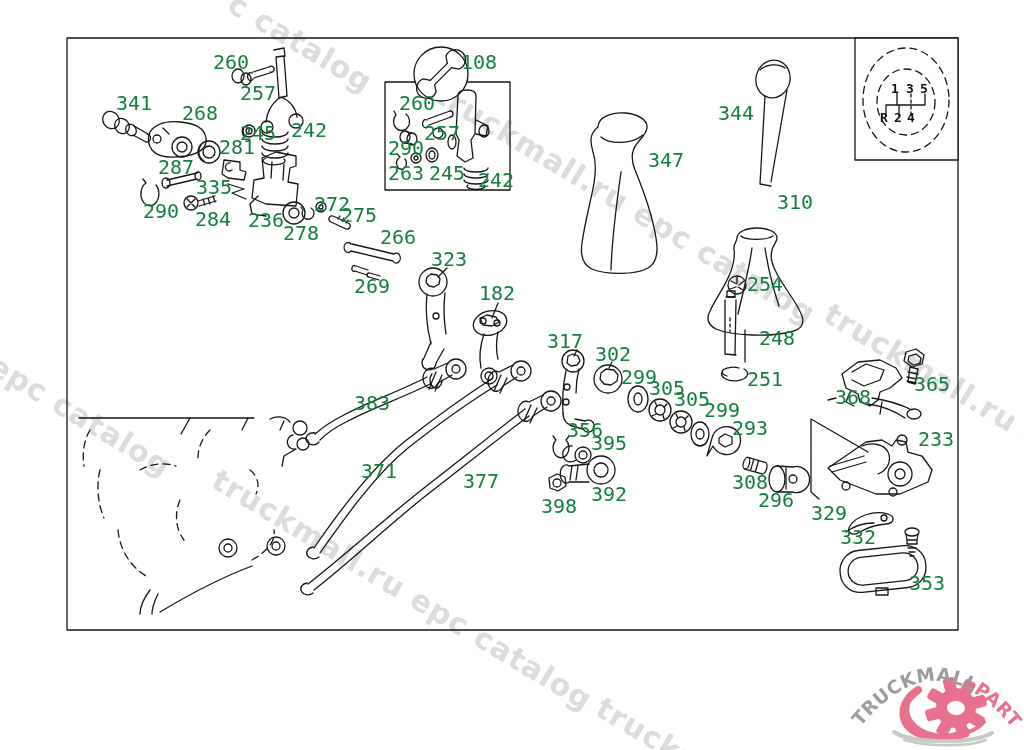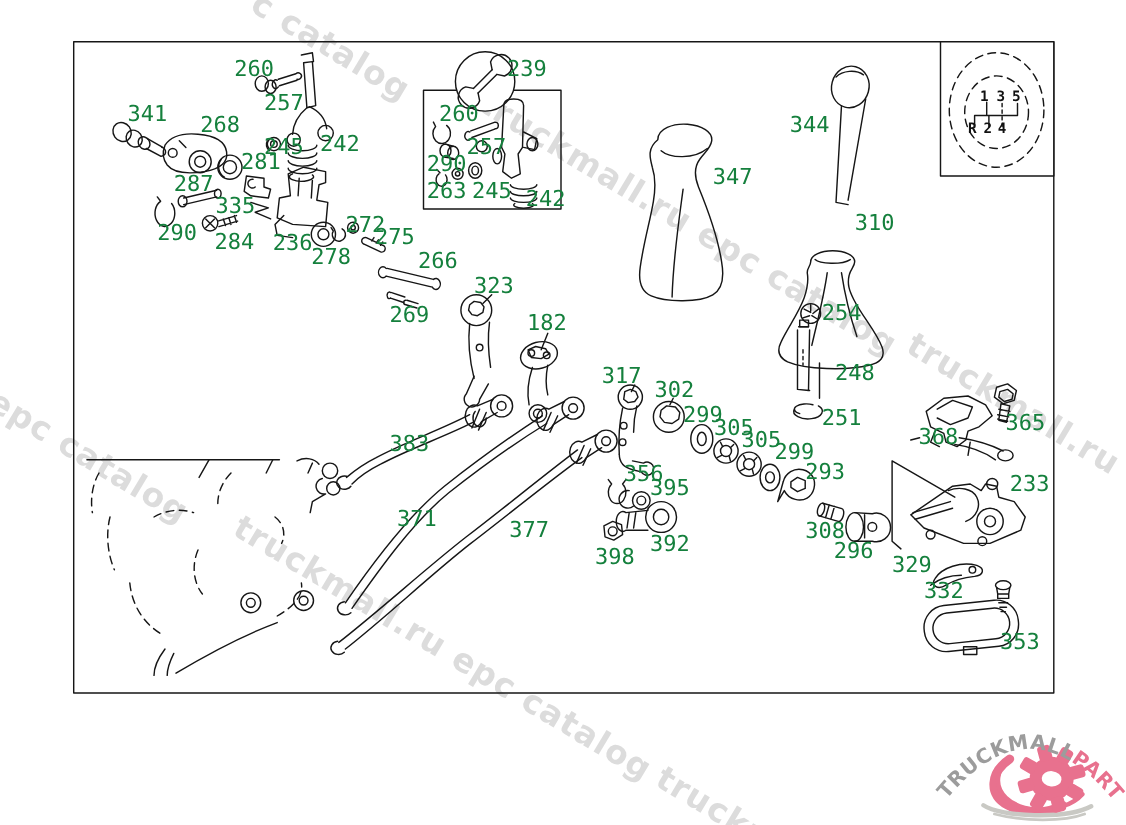--- a/index.html
+++ b/index.html
@@ -362,21 +362,21 @@
       <span class="plabel" style="left: 219px; top: 137px;">281</span>
       <span class="plabel" style="left: 158px; top: 157px;">287</span>
       <span class="plabel" style="left: 143px; top: 201px;">290</span>
       <span class="plabel" style="left: 195px; top: 209px;">284</span>
       <span class="plabel" style="left: 248px; top: 210px;">236</span>
       <span class="plabel" style="left: 314px; top: 194px;">272</span>
       <span class="plabel" style="left: 341px; top: 205px;">275</span>
       <span class="plabel" style="left: 283px; top: 223px;">278</span>
       <span class="plabel" style="left: 380px; top: 227px;">266</span>
       <span class="plabel" style="left: 354px; top: 276px;">269</span>
-      <span class="plabel" style="left: 461px; top: 52px;">239</span>
+      <span class="plabel" style="left: 461px; top: 52px;">108</span>
       <span class="plabel" style="left: 399px; top: 93px;">260</span>
       <span class="plabel" style="left: 424px; top: 123px;">257</span>
       <span class="plabel" style="left: 388px; top: 138px;">290</span>
       <span class="plabel" style="left: 388px; top: 163px;">263</span>
       <span class="plabel" style="left: 429px; top: 163px;">245</span>
       <span class="plabel" style="left: 478px; top: 170px;">242</span>
       <span class="plabel" style="left: 648px; top: 150px;">347</span>
       <span class="plabel" style="left: 718px; top: 103px;">344</span>
       <span class="plabel" style="left: 777px; top: 192px;">310</span>
       <span class="plabel" style="left: 747px; top: 274px;">254</span>

